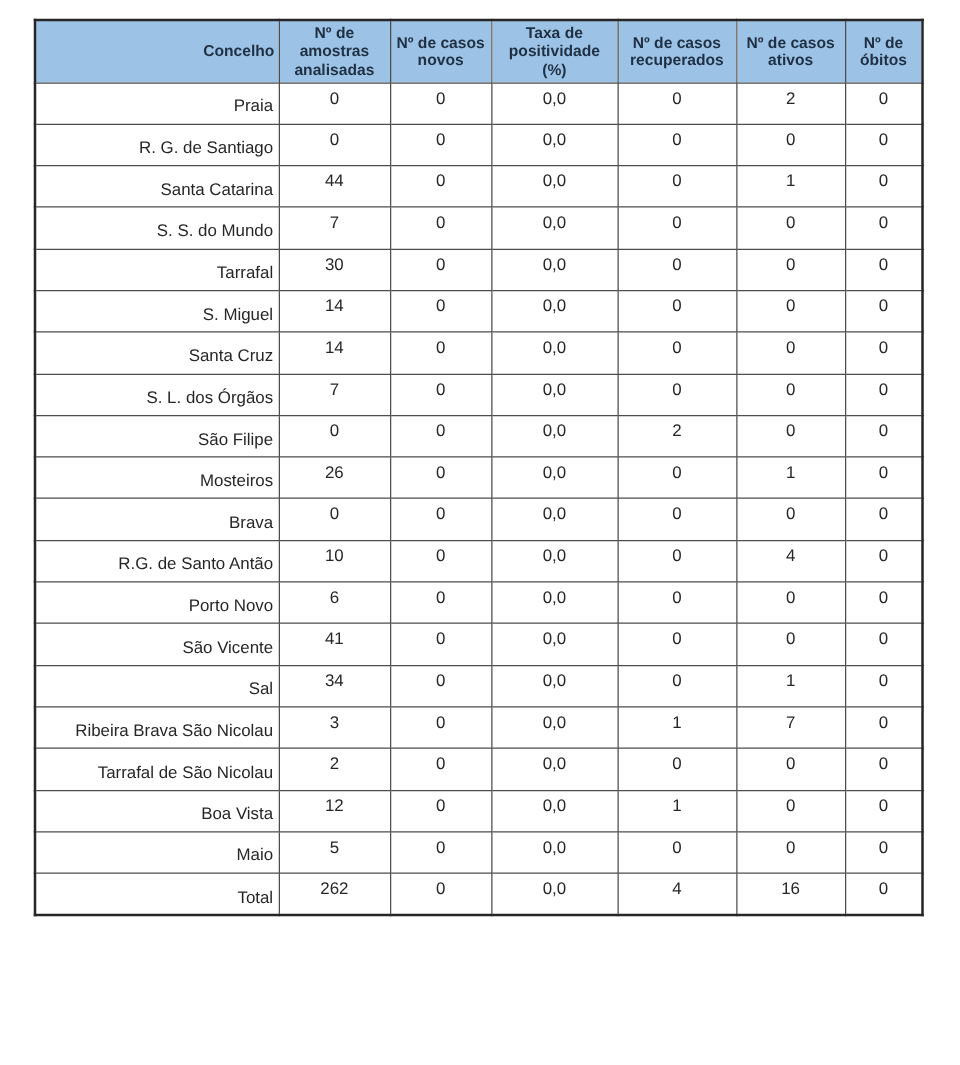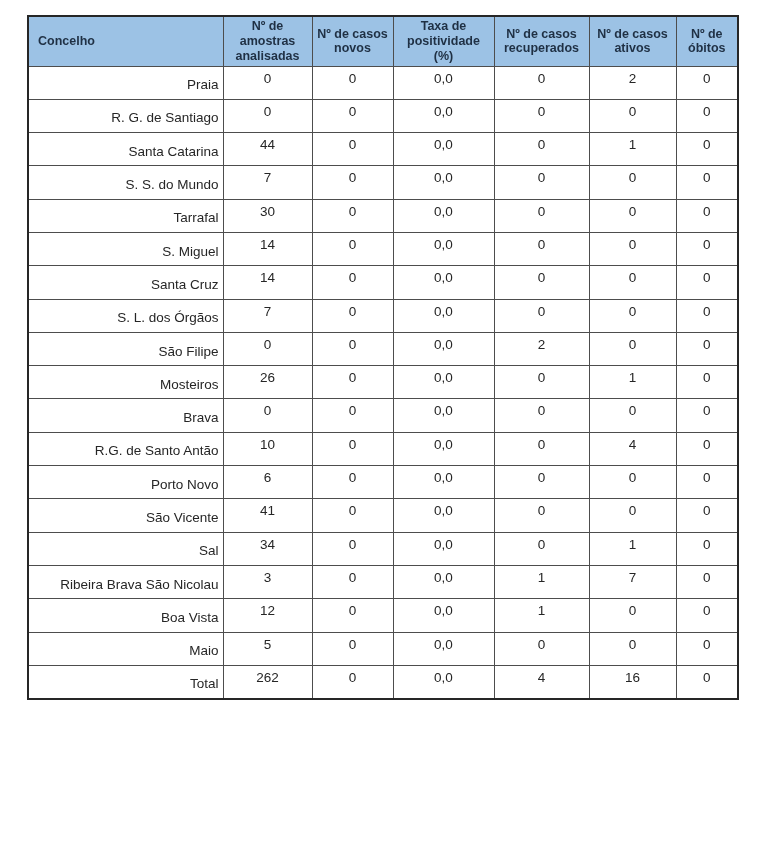--- a/index.html
+++ b/index.html
@@ -38,21 +38,21 @@
     background:var(--header-bg);
     color:var(--header-text);
     font-weight:bold;
     font-size:12.5px;
     line-height:1.18;
     text-align:center;
     vertical-align:middle;
     padding:2px 3px;
   }
   thead th.header-concelho{
-    text-align:left;
+    text-align:right;
     padding-left:9px;
   }
   col.c1{width:195px;}
   col.c2{width:89px;}
   col.c3{width:81px;}
   col.c4{width:101px;}
   col.c5{width:95px;}
   col.c6{width:87px;}
   col.c7{width:62px;}
   tbody tr{height:33.3px;}
@@ -234,20 +234,29 @@
         <tr>
           <td class="name-cell">Ribeira Brava São Nicolau</td>
           <td class="num-cell">3</td>
           <td class="num-cell">0</td>
           <td class="num-cell">0,0</td>
           <td class="num-cell">1</td>
           <td class="num-cell">7</td>
           <td class="num-cell">0</td>
         </tr>
         <tr>
+          <td class="name-cell">Tarrafal de São Nicolau</td>
+          <td class="num-cell">2</td>
+          <td class="num-cell">0</td>
+          <td class="num-cell">0,0</td>
+          <td class="num-cell">0</td>
+          <td class="num-cell">0</td>
+          <td class="num-cell">0</td>
+        </tr>
+        <tr>
           <td class="name-cell">Boa Vista</td>
           <td class="num-cell">12</td>
           <td class="num-cell">0</td>
           <td class="num-cell">0,0</td>
           <td class="num-cell">1</td>
           <td class="num-cell">0</td>
           <td class="num-cell">0</td>
         </tr>
         <tr>
           <td class="name-cell">Maio</td>

